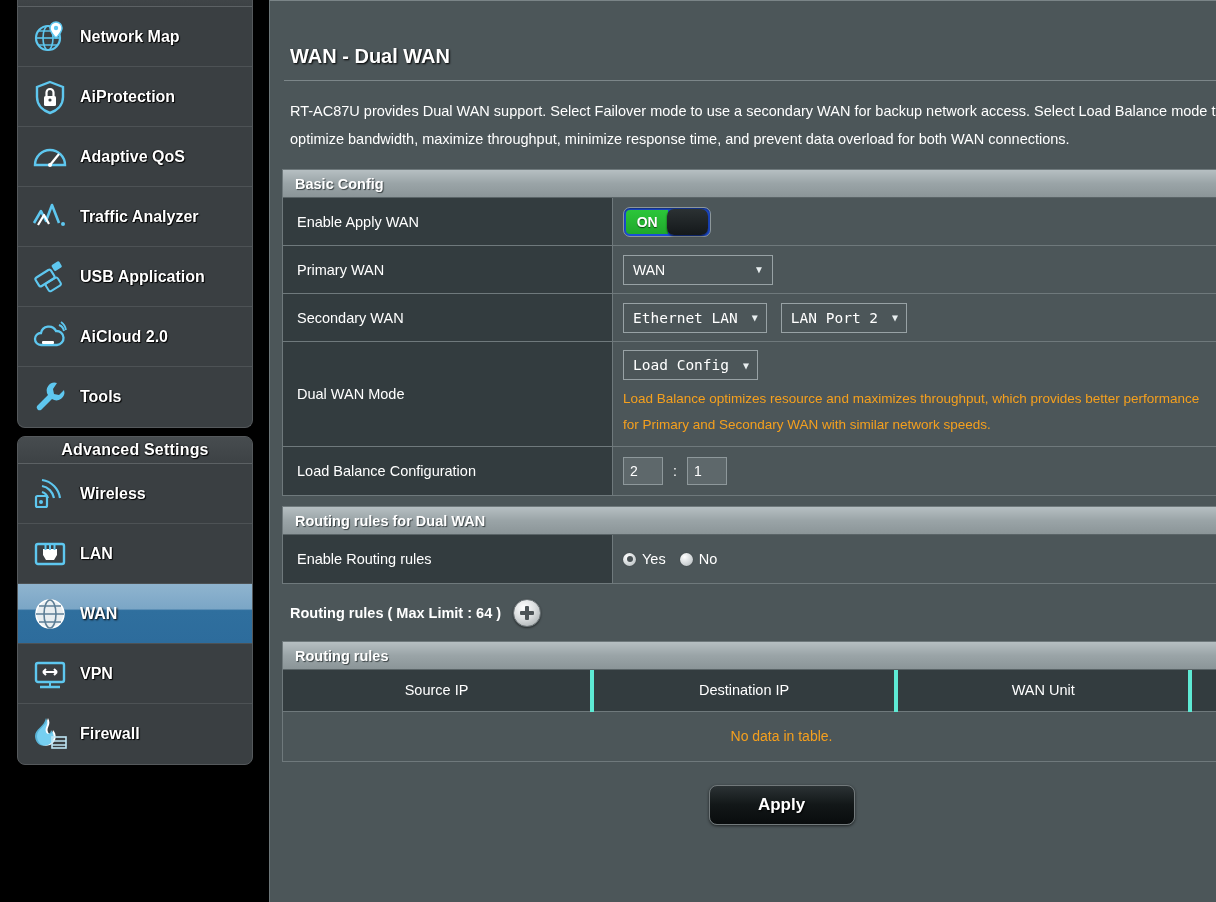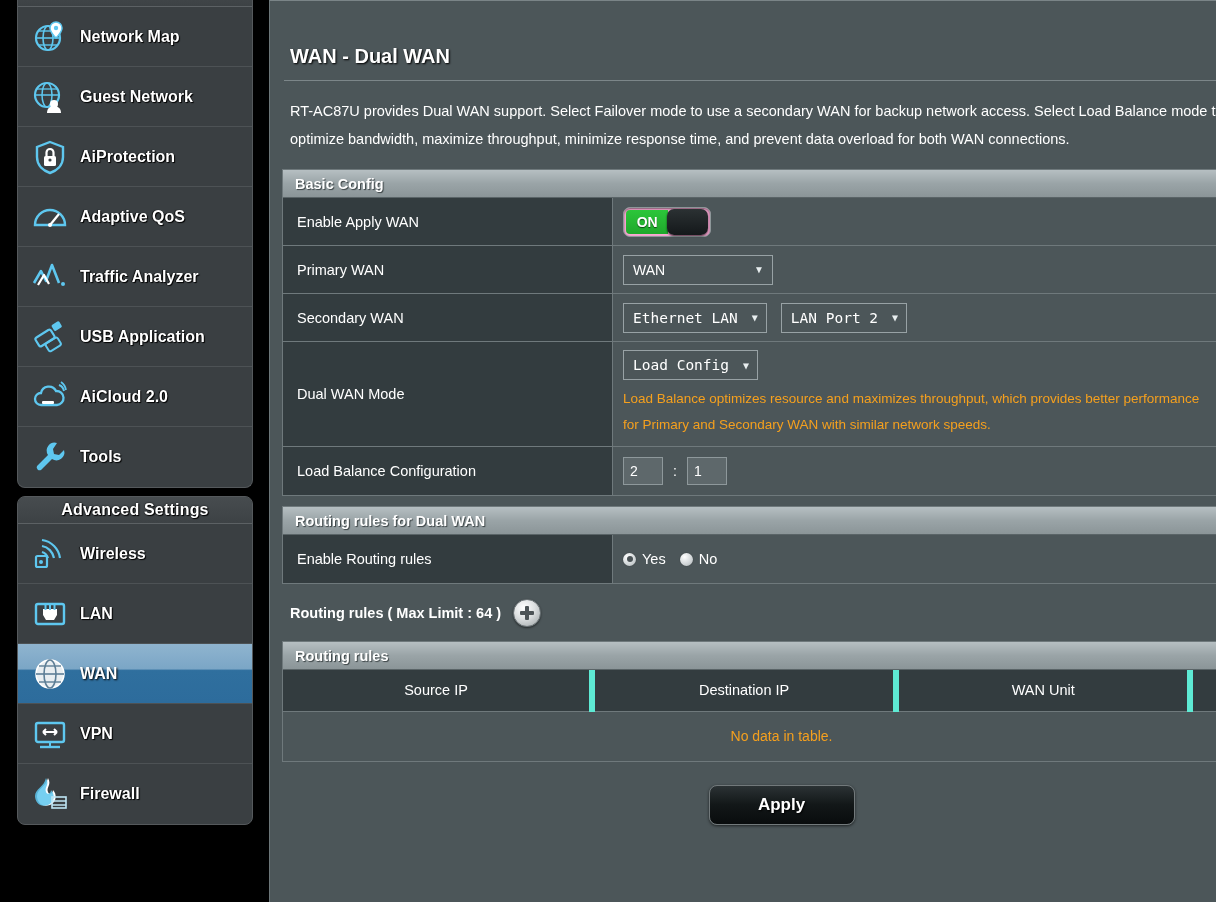--- a/index.html
+++ b/index.html
@@ -130,21 +130,21 @@
     background: #4c5659;
     display: flex; align-items: center;
     padding: 8px 0 8px 10px;
   }
   .row.stacked .cell-value { flex-direction: column; align-items: flex-start; justify-content: center; }
 
   
   .toggle {
     width: 88px; height: 30px;
     border-radius: 7px;
-    background: #f9a8d4;
+    background: #1d4ed8;
     border: 1px solid #8d9799;
     display: flex; align-items: center;
     padding: 2px;
     cursor: pointer;
     box-shadow: inset 0 1px 2px rgba(0,0,0,.5);
   }
   .toggle .on-part {
     width: 43px; height: 24px;
     background: linear-gradient(to bottom, #2cc63a 0%, #1fa82c 100%);
     border-radius: 4px 0 0 4px;
@@ -235,21 +235,21 @@
   .plus-btn::after { width: 3.5px; height: 14px; }
 
   
   .tbl { width: 100%; border-collapse: collapse; }
   .tbl th {
     background: #333c3f;
     color: #ffffff;
     font-size: 14.5px;
     font-weight: normal;
     height: 41px;
-    border-right: 6px solid #5eead4;
+    border-right: 4px solid #5eead4;
     border-bottom: 1px solid #6f797c;
   }
   .tbl th:last-child { border-right: none; }
   .tbl td {
     background: #4c5659;
     color: #f5a01e;
     font-size: 14px;
     text-align: center;
     height: 50px;
   }
@@ -285,33 +285,20 @@
             <line x1="4" y1="19" x2="28" y2="19" stroke="#5ec7ef" stroke-width="1.6"></line>
             <line x1="6" y1="12" x2="26" y2="12" stroke="#5ec7ef" stroke-width="1.4"></line>
             <line x1="6" y1="26" x2="26" y2="26" stroke="#5ec7ef" stroke-width="1.4"></line>
             <path d="M24 3 a6 6 0 0 1 6 6 c0 4-6 10-6 10 s-6-6-6-10 a6 6 0 0 1 6-6z" fill="#ffffff" stroke="#5ec7ef" stroke-width="1.5"></path>
             <circle cx="24" cy="9" r="2.2" fill="#5ec7ef"></circle>
           </svg>
         </span>
         <span class="lbl">Network Map</span>
       </div>
 
-      <div class="nav-item">
-        <span class="ico">
-          <svg width="36" height="36" viewBox="0 0 36 36">
-            <circle cx="15" cy="16" r="12" fill="none" stroke="#5ec7ef" stroke-width="2.2"></circle>
-            <ellipse cx="15" cy="16" rx="5" ry="12" fill="none" stroke="#5ec7ef" stroke-width="1.5"></ellipse>
-            <line x1="3" y1="16" x2="27" y2="16" stroke="#5ec7ef" stroke-width="1.5"></line>
-            <line x1="5" y1="10" x2="25" y2="10" stroke="#5ec7ef" stroke-width="1.3"></line>
-            <circle cx="22" cy="25" r="4" fill="#ffffff"></circle>
-            <path d="M15 34 c0-5 3.5-7 7-7 s7 2 7 7z" fill="#ffffff"></path>
-          </svg>
-        </span>
-        <span class="lbl">Guest Network</span>
-      </div>
 
       <div class="nav-item">
         <span class="ico">
           <svg width="36" height="36" viewBox="0 0 36 36">
             <path d="M18 3 L31 8 v10 c0 9-7 14-13 16 c-6-2-13-7-13-16 V8z" fill="none" stroke="#5ec7ef" stroke-width="2.4"></path>
             <rect x="12" y="17" width="12" height="10" rx="1.5" fill="#ffffff"></rect>
             <path d="M14.5 17 v-3.5 a3.5 3.5 0 0 1 7 0 V17" fill="none" stroke="#ffffff" stroke-width="2.2"></path>
             <circle cx="18" cy="21" r="1.6" fill="#3a4245"></circle>
           </svg>
         </span>

